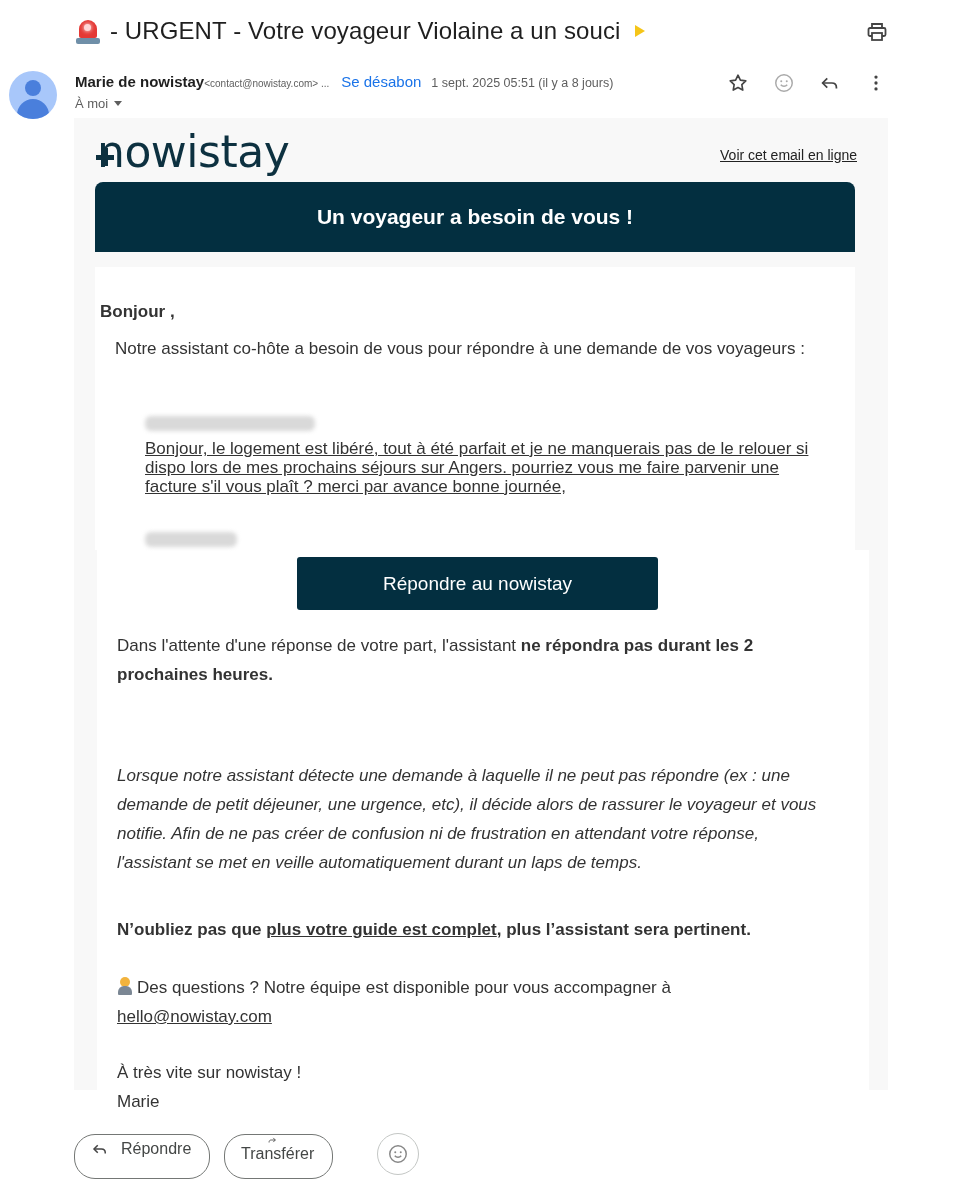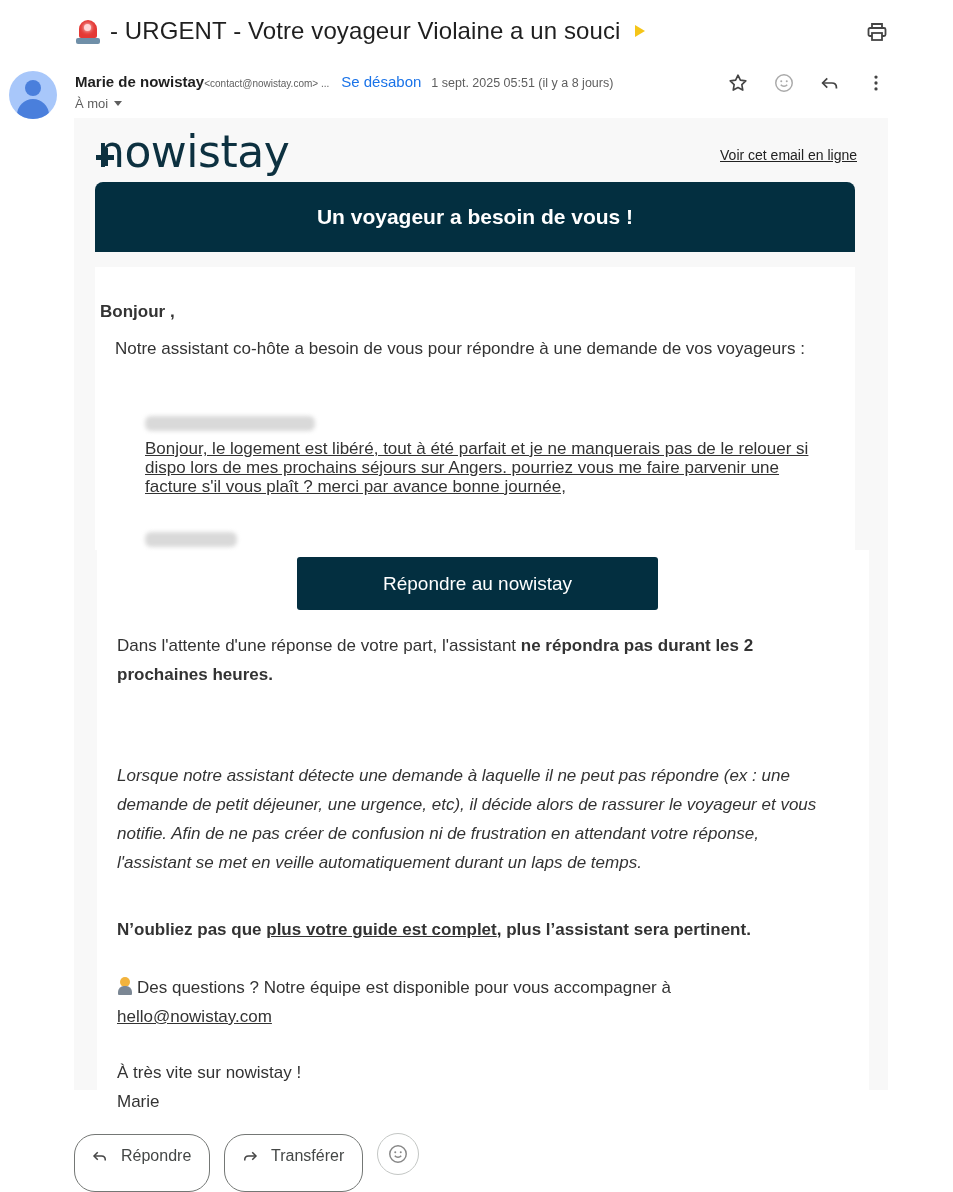--- a/index.html
+++ b/index.html
@@ -51,21 +51,21 @@
   .reply-cta { position: absolute; left: 297px; top: 557px; width: 361px; height: 53px; background: #032f40; border-radius: 3px; color: #fff; font-size: 19px; display: flex; align-items: center; justify-content: center; }
 
   .para { position: absolute; left: 117px; width: 720px; font-size: 17px; line-height: 29px; color: #333; }
   .para b { font-weight: bold; }
   .para i { font-style: italic; margin-top: 45px; }
   .para a { color: #333; text-decoration: underline; }
   .emoji-person { display: inline-block; width: 16px; height: 18px; position: relative; vertical-align: -2px; margin-right: 4px; }
   .emoji-person .h { position: absolute; left: 3px; top: 0; width: 10px; height: 10px; border-radius: 50%; background: #f2b33d; }
   .emoji-person .b { position: absolute; left: 1px; top: 9px; width: 14px; height: 9px; border-radius: 6px 6px 1px 1px; background: #7b8794; }
 
-  .action-btn { position: absolute; top: 1134px; height: 58px; border: 1px solid #747775; border-radius: 21px; display: flex; align-items: center; padding: 0 18px 15px 16px; font-size: 16px; color: #444746; background: #fff; }
+  .action-btn { position: absolute; top: 1134px; height: 45px; border: 1px solid #747775; border-radius: 21px; display: flex; align-items: center; padding: 0 18px 15px 16px; font-size: 16px; color: #444746; background: #fff; }
   .action-btn svg { margin-right: 12px; }
   .emoji-btn { position: absolute; left: 377px; top: 1133px; width: 42px; height: 42px; border: 1px solid #c4c7c5; border-radius: 50%; display: flex; align-items: center; justify-content: center; }
 </style>
 </head>
 <body>
 
 <div class="subject-row">
   <div class="siren">
     <div class="dome"></div>
       <div class="base"></div>
@@ -169,21 +169,21 @@
   <span style="display:block;">Marie</span>
 </div>
 
 <div class="action-btn" style="left:74px;">
   <svg width="18" height="18" viewBox="0 0 24 24">
       <path d="M9 7L4 12l5 5" fill="none" stroke="#444" stroke-width="2"></path>
       <path d="M4 12h10c3 0 5 2 5 5v1" fill="none" stroke="#444" stroke-width="2"></path>
     </svg>
   <span>Répondre</span>
 </div>
-<div class="action-btn" style="left:224px;">
+<div class="action-btn" style="left:224px;flex-direction:column;">
   <svg width="18" height="18" viewBox="0 0 24 24">
       <path d="M15 7l5 5-5 5" fill="none" stroke="#444" stroke-width="2"></path>
       <path d="M20 12H10c-3 0-5 2-5 5v1" fill="none" stroke="#444" stroke-width="2"></path>
     </svg>
   <span>Transférer</span>
 </div>
 <div class="emoji-btn">
   <svg width="22" height="22" viewBox="0 0 24 24">
       <circle cx="12" cy="12" r="9" fill="none" stroke="#888" stroke-width="1.6"></circle>
       <circle cx="9" cy="10" r="1.1" fill="#888"></circle>

